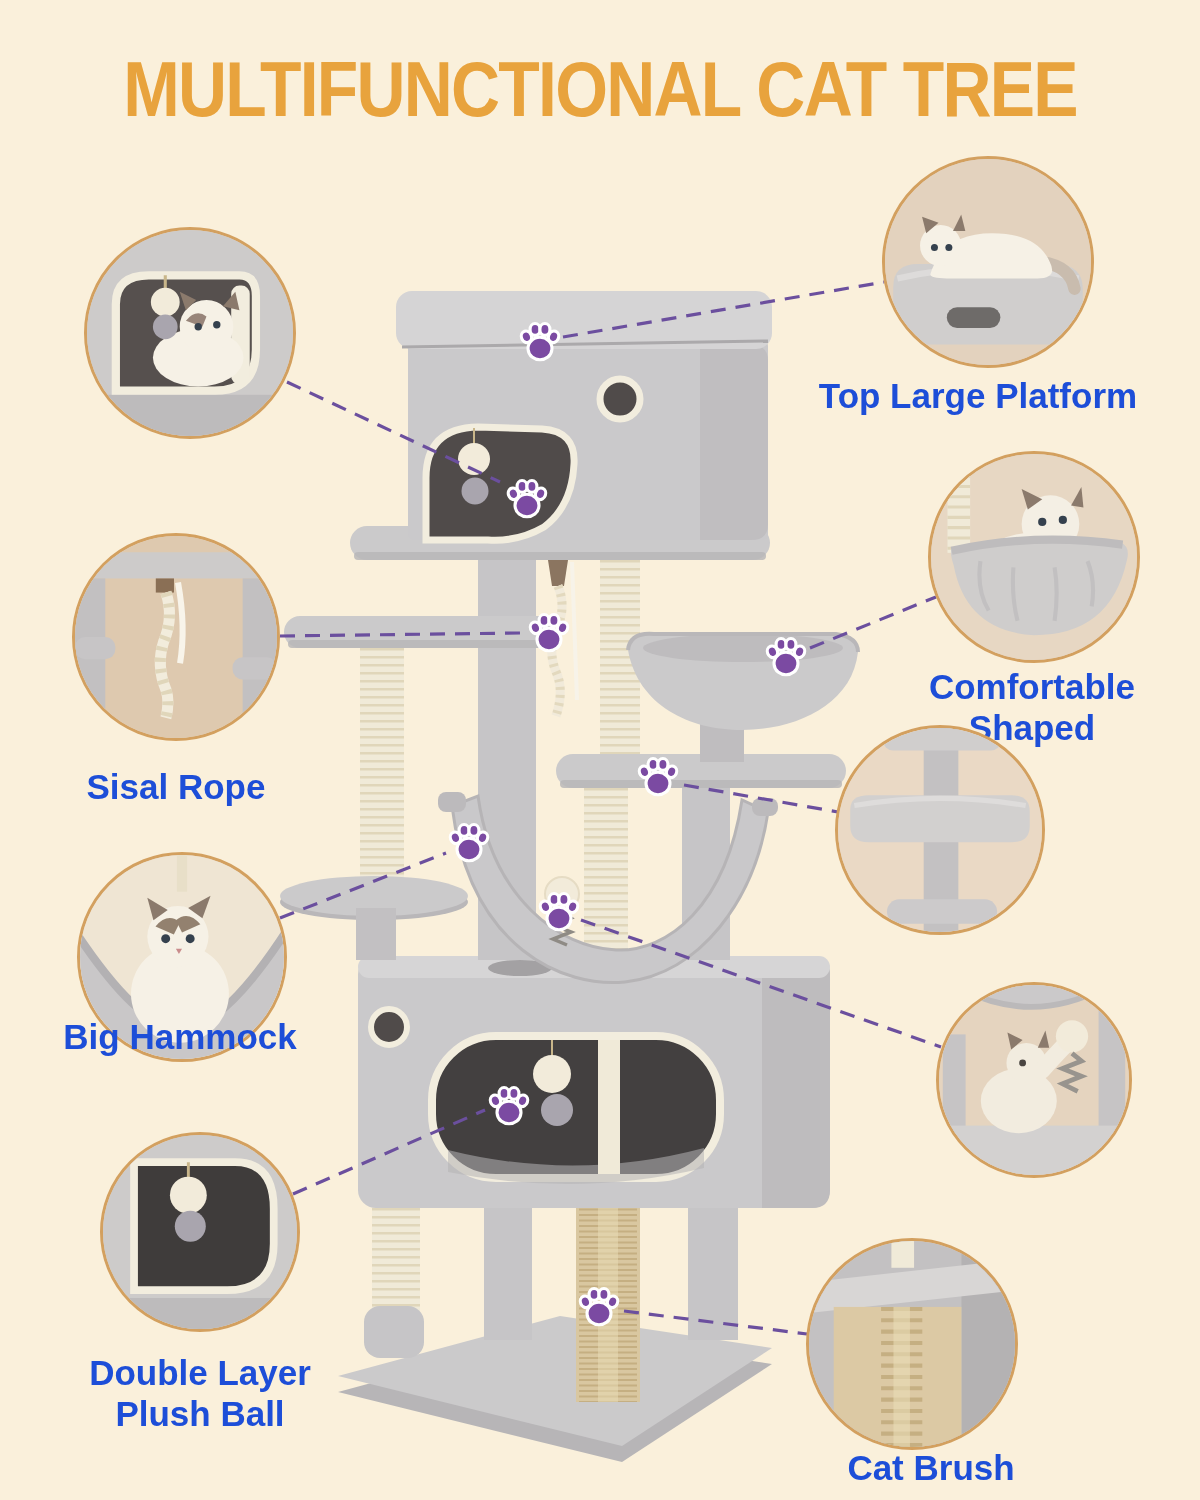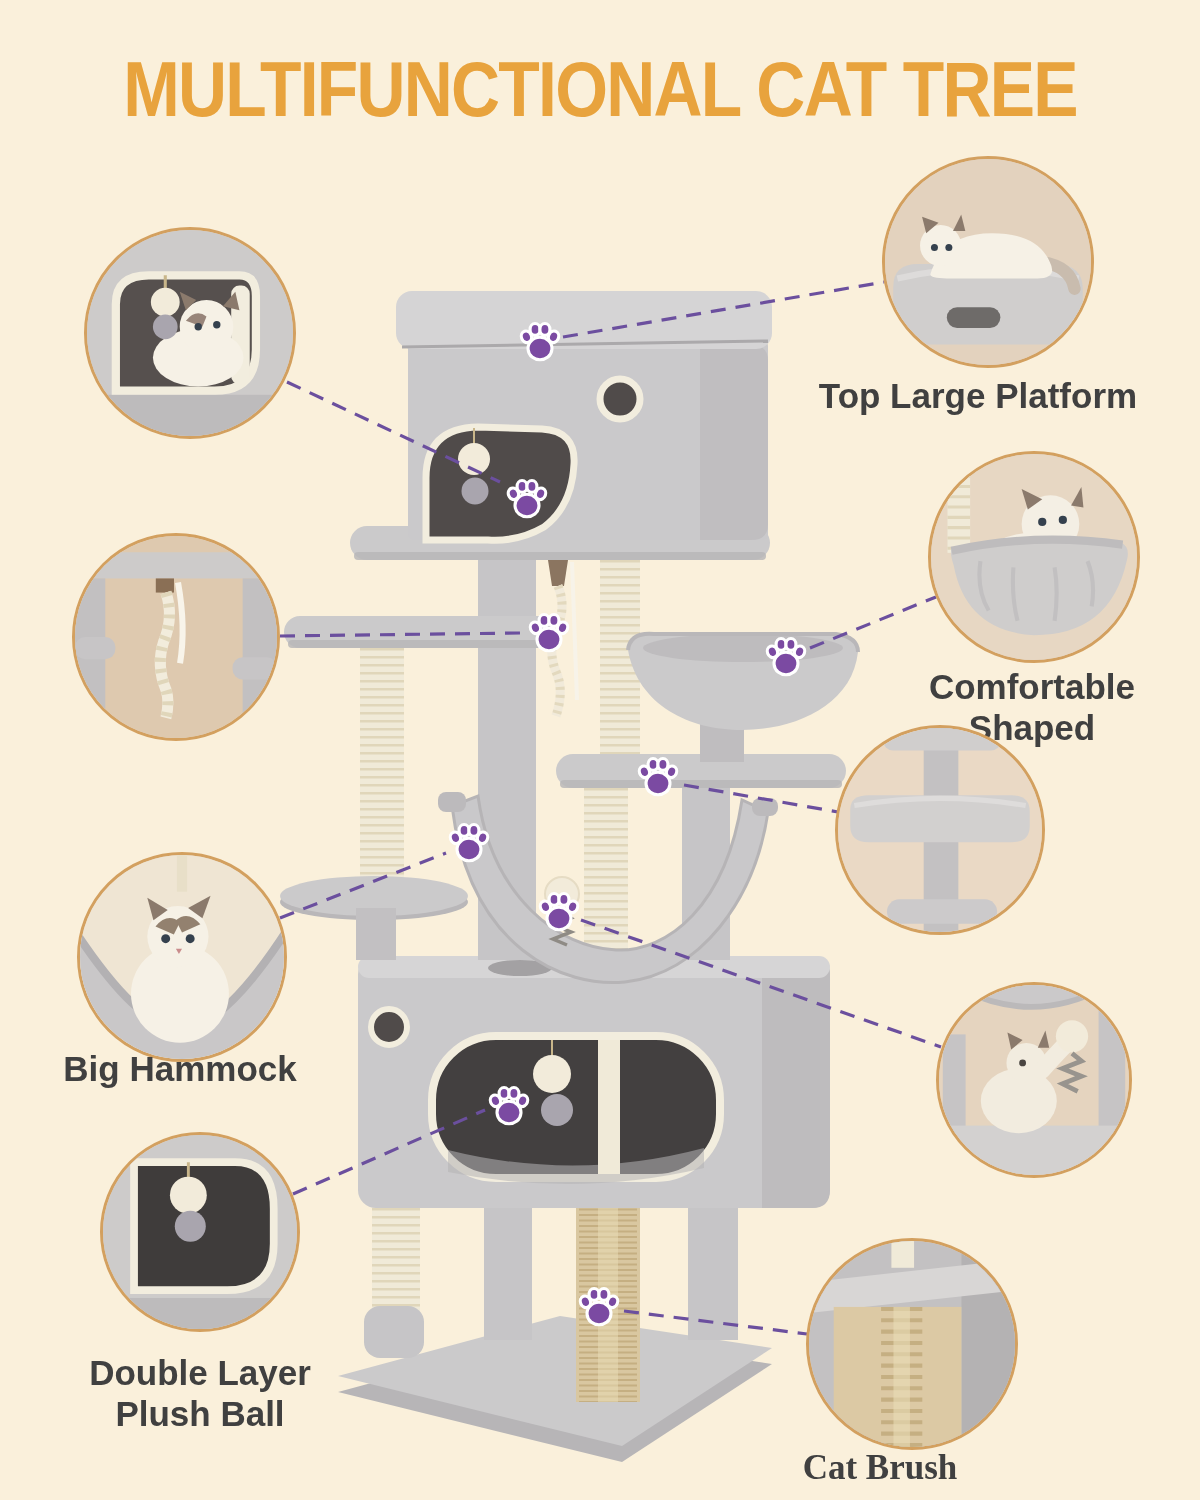--- a/index.html
+++ b/index.html
@@ -14,44 +14,44 @@
 
   #scene{position:absolute;left:0;top:0;width:1200px;height:1500px;display:block;}
 
   .circle{
     position:absolute;border-radius:50%;border:3px solid #D3A05F;
     overflow:hidden;box-sizing:border-box;background:#E3D2BE;
   }
   .circle svg{display:block;width:100%;height:100%;}
 
   .feature-label{
-    position:absolute;font-weight:700;font-size:35px;color:#404040;
+    position:absolute;font-weight:700;font-size:35px;color:#1d4ed8;
     text-align:center;line-height:1.18;
   }
 
   
   #c-shark{left:84px;top:227px;width:212px;height:212px;}
   #l-shark{left:25px;top:450px;width:330px;}
   #c-sisal{left:72px;top:533px;width:208px;height:208px;}
   #l-sisal{left:16px;top:766px;width:320px;}
   #c-hammock{left:77px;top:852px;width:210px;height:210px;}
-  #l-hammock{left:20px;top:1048px;width:320px;}
+  #l-hammock{left:20px;top:1016px;width:320px;}
   #c-plush{left:100px;top:1132px;width:200px;height:200px;}
   #l-plush{left:60px;top:1352px;width:280px;}
   
   #c-platform{left:882px;top:156px;width:212px;height:212px;}
   #l-platform{left:813px;top:375px;width:330px;}
   #c-basket{left:928px;top:451px;width:212px;height:212px;}
   #l-basket{left:867px;top:666px;width:330px;}
   #c-footboard{left:835px;top:725px;width:210px;height:210px;}
   #l-footboard{left:775px;top:937px;width:330px;}
   #c-spring{left:936px;top:982px;width:196px;height:196px;}
   #l-spring{left:880px;top:1183px;width:300px;}
   #c-brush{left:806px;top:1238px;width:212px;height:212px;}
-  #l-brush{left:730px;top:1447px;width:300px;font-family:Liberation Serif, serif;}
+  #l-brush{left:781px;top:1447px;width:300px;}
 </style>
 </head>
 <body>
 
 <div id="canvas">
 
   <h1 id="page-title">MULTIFUNCTIONAL CAT TREE</h1>
 
   <svg id="scene" viewBox="0 0 1200 1500">
     <defs>
@@ -194,20 +194,21 @@
       <rect y="21" width="15" height="79" fill="#C2C0C1"></rect>
       <rect x="0" y="50" width="20" height="11" rx="5" fill="#C7C5C6"></rect>
       <rect x="83" y="21" width="17" height="79" fill="#C2C0C1"></rect>
       <rect x="78" y="60" width="22" height="11" rx="5" fill="#C7C5C6"></rect>
       <rect x="40" y="21" width="9" height="7" fill="#8A6F55"></rect>
       <path d="M45,28 q4,12 -1,24 q-4,12 1,24 q2,6 0,14" stroke="#F2ECDC" stroke-width="5.5" fill="none"></path>
       <path d="M45,28 q4,12 -1,24 q-4,12 1,24 q2,6 0,14" stroke="#E0D6BA" stroke-width="5.5" fill="none" stroke-dasharray="2 3.5"></path>
       <path d="M51,23 q4,22 1,40" stroke="#F8F4EA" stroke-width="3" fill="none"></path>
     </svg>
   </div>
+  <div class="feature-label" id="l-sisal">Sisal Rope</div>
 
   <div class="circle" id="c-hammock">
     <svg viewBox="0 0 100 100" preserveAspectRatio="xMidYMid slice">
       <rect width="100" height="100" fill="#EFE5D3"></rect>
       <line x1="50" y1="0" x2="50" y2="18" stroke="#E8DFC8" stroke-width="5"></line>
       <path d="M-2,38 C18,68 34,84 50,86 C66,84 84,64 102,36 L102,102 L-2,102 Z" fill="#C9C7C8"></path>
       <path d="M-2,38 C18,68 34,84 50,86 C66,84 84,64 102,36" stroke="#B3B1B3" stroke-width="4" fill="none"></path>
       <ellipse cx="49" cy="68" rx="24" ry="24" fill="#F6F1E6"></ellipse>
       <circle cx="48" cy="40" r="15" fill="#F6F1E6"></circle>
       <path d="M36,32 l-3,-11 10,6 z" fill="#8B7A6C"></path>

